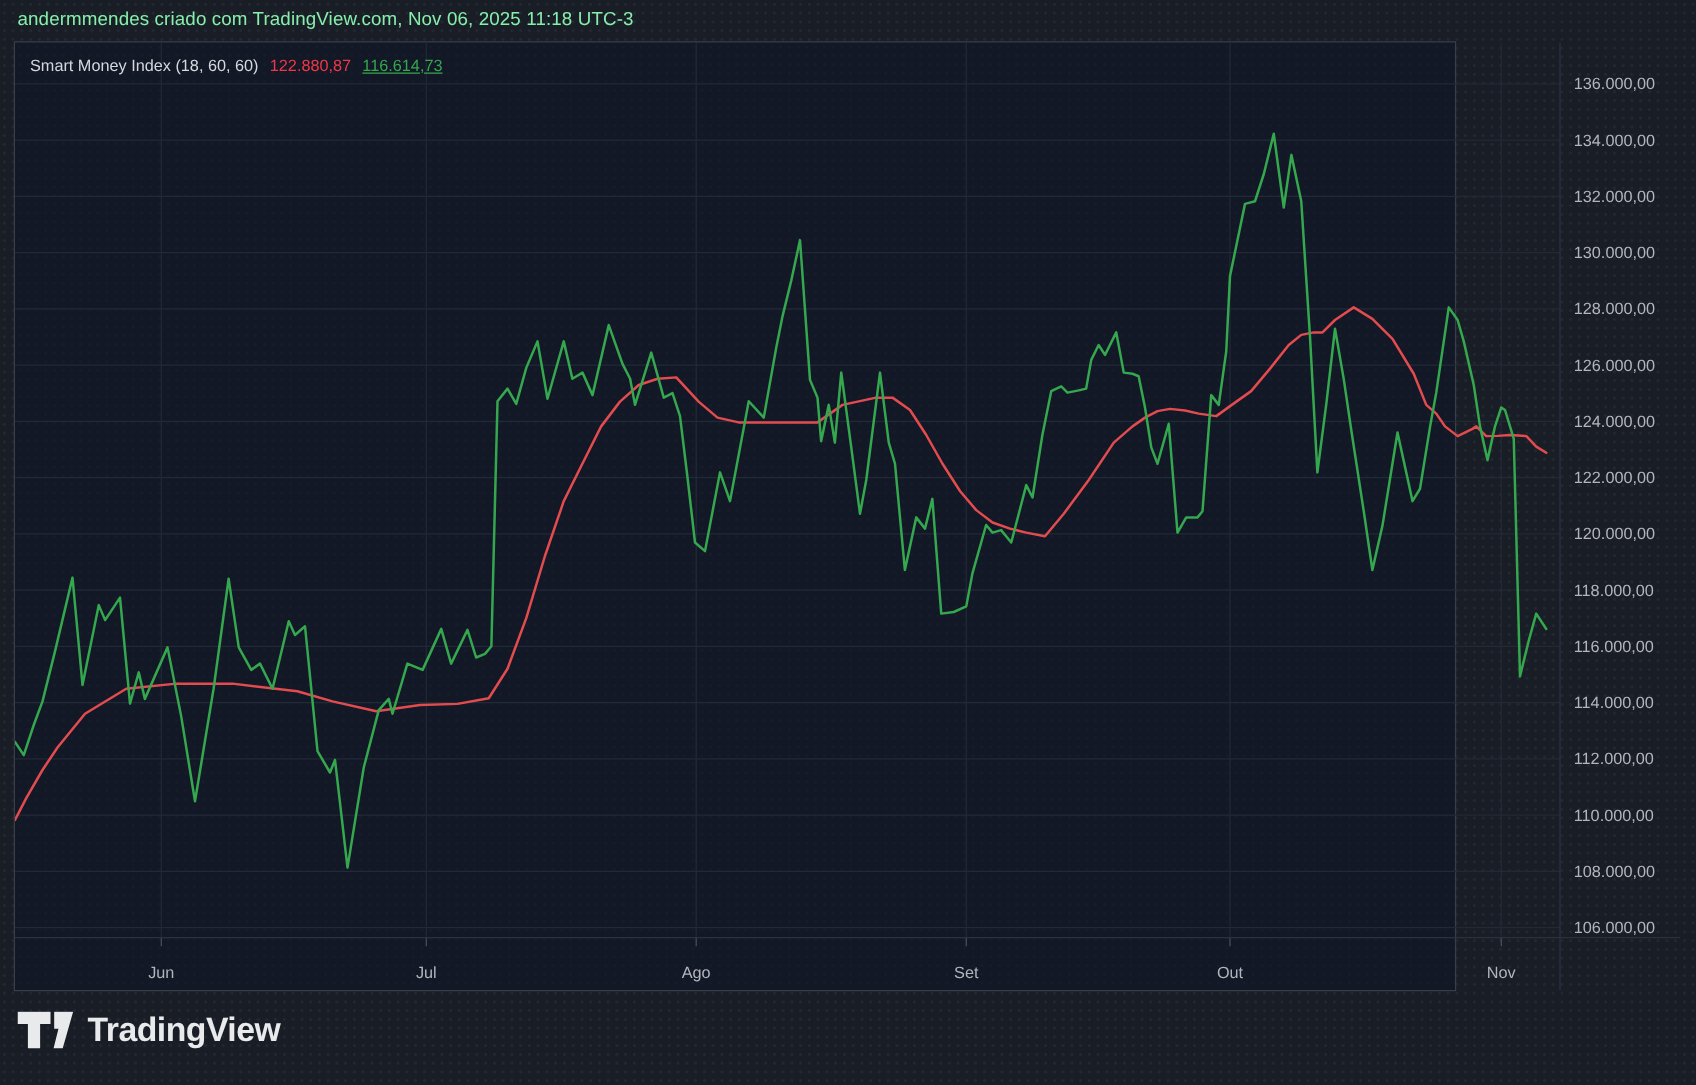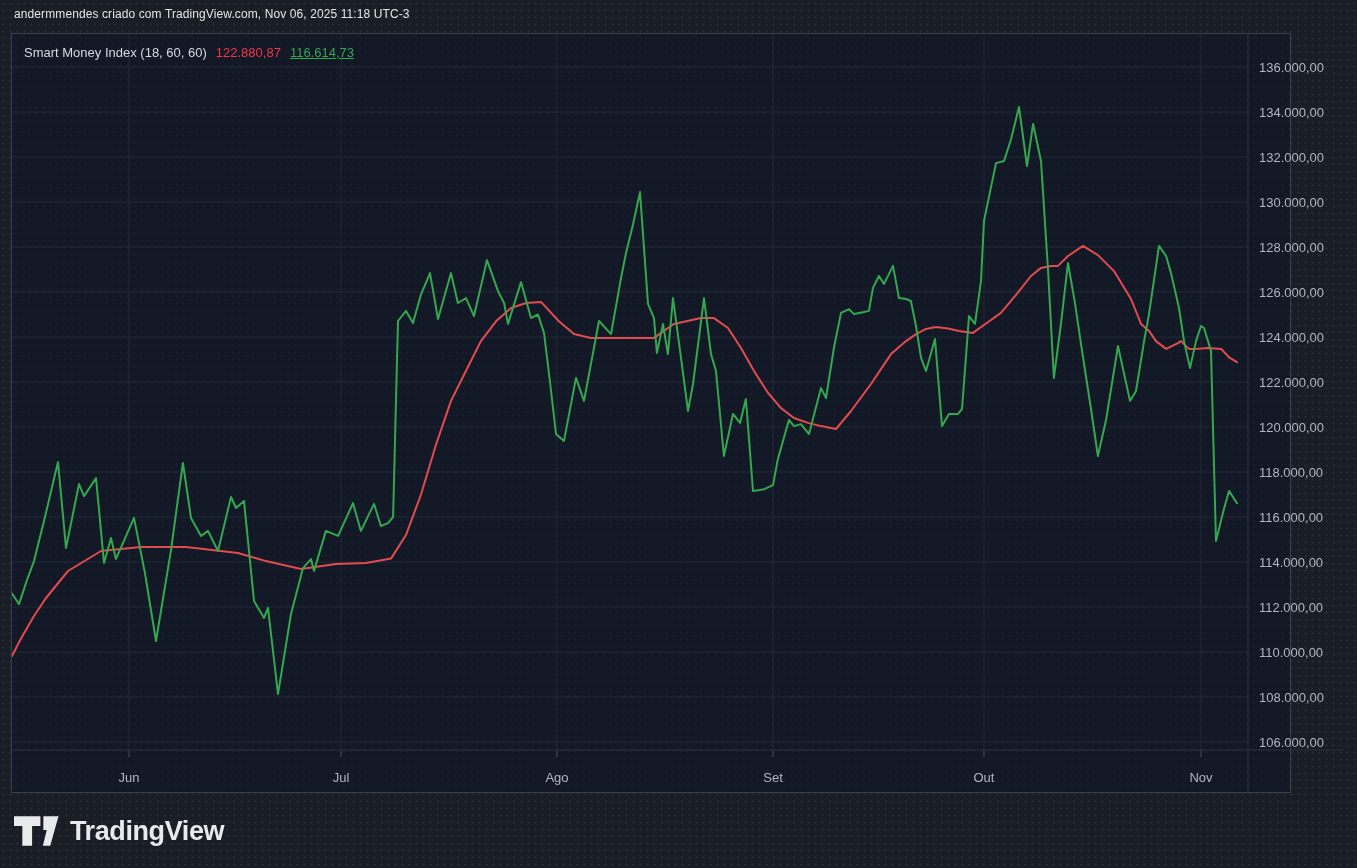--- a/index.html
+++ b/index.html
@@ -5,42 +5,42 @@
   html,body{margin:0;padding:0;}
   body{
     width:1357px;height:868px;position:relative;overflow:hidden;
     background-color:#191d25;
     background-image:radial-gradient(rgba(255,255,255,0.05) 1px, transparent 1.2px);
     background-size:7px 7px;
     font-family:"Liberation Sans", sans-serif;
   }
   .header-attribution{
     position:absolute;left:14px;top:7px;
-    font-size:12px;color:#e5e5e5;letter-spacing:.1px;
+    font-size:15px;color:#86efac;letter-spacing:.1px;
   }
   .chart-panel{
-    position:absolute;left:11px;top:33px;width:1280px;height:760px;
+    position:absolute;left:11px;top:33px;width:1154px;height:760px;
     background-color:#121826;
     background-image:radial-gradient(rgba(255,255,255,0.02) 1px, transparent 1.2px);
     background-size:7px 7px;
     border:1px solid #3a3e49;box-sizing:border-box;
   }
   .chart-svg{position:absolute;left:0;top:0;}
   .legend{
     position:absolute;left:12px;top:11px;font-size:13px;display:flex;gap:9px;
     white-space:nowrap;z-index:3;
   }
   .legend-title{color:#d5d8de;}
   .legend-value-red{color:#f23645;text-align:center;}
   .legend-value-green{color:#35a74e;text-decoration:underline;}
   .y-tick-label{fill:#b2b5be;font-size:13px;font-family:"Liberation Sans",sans-serif;}
   .x-tick-label{fill:#b2b5be;font-size:13px;font-family:"Liberation Sans",sans-serif;text-anchor:middle;}
   .footer-logo{
     position:absolute;left:14px;top:809px;height:45px;
-    display:flex;align-items:center;gap:11px;text-decoration:none;
+    display:flex;align-items:flex-start;gap:11px;text-decoration:none;
   }
   .brand-text{
     color:#e9eaec;font-size:27px;font-weight:bold;letter-spacing:-0.4px;
     font-family:"Liberation Sans", sans-serif;
   }
 </style>
 </head>
 <body>
 
 <div class="header-attribution">andermmendes criado com TradingView.com, Nov 06, 2025 11:18 UTC-3</div>

